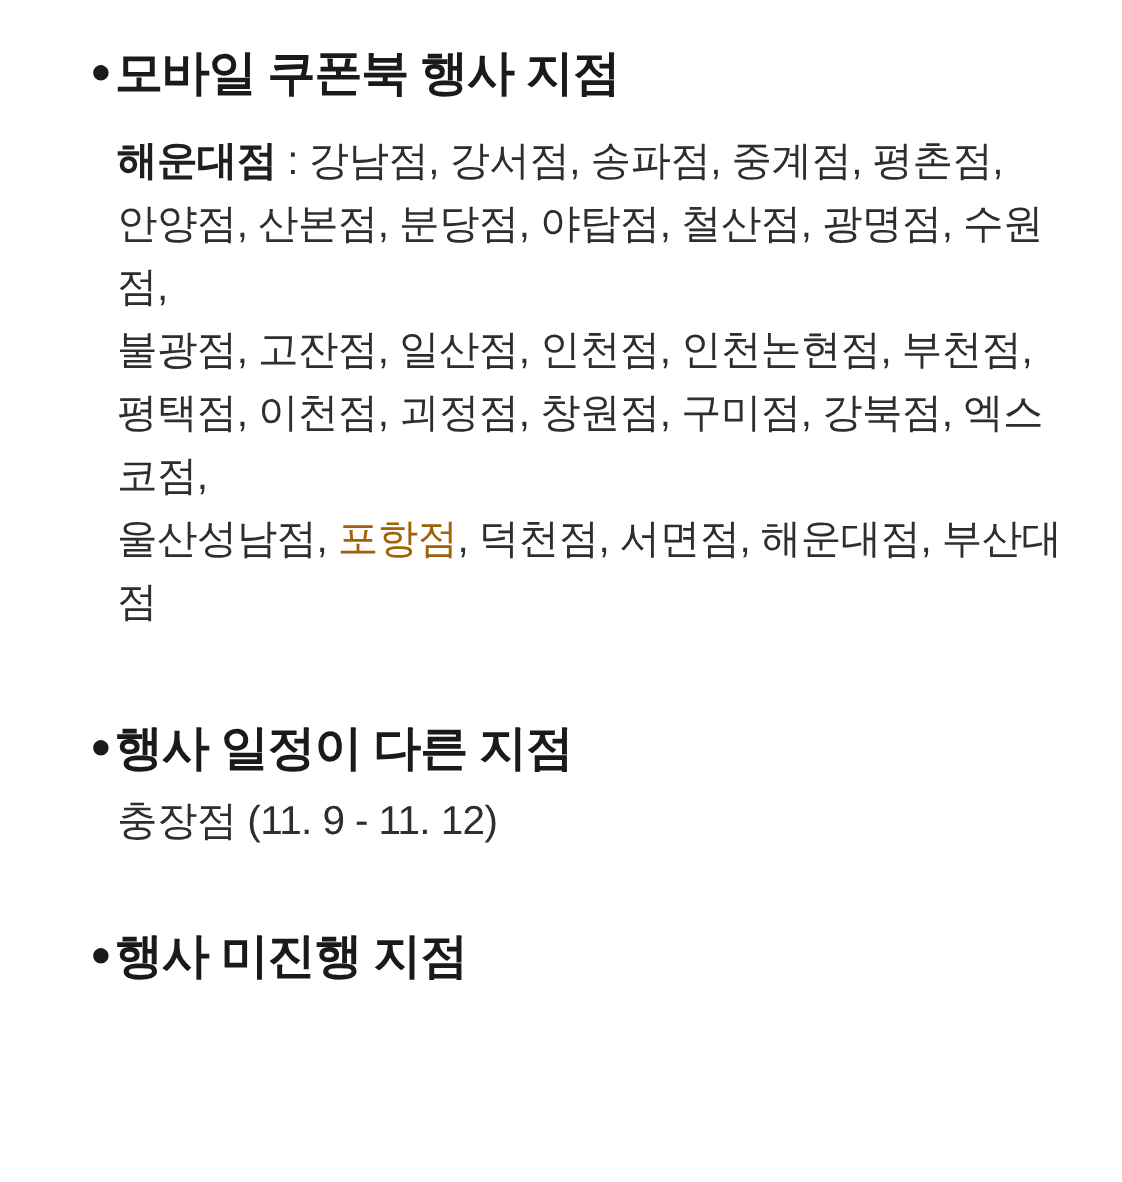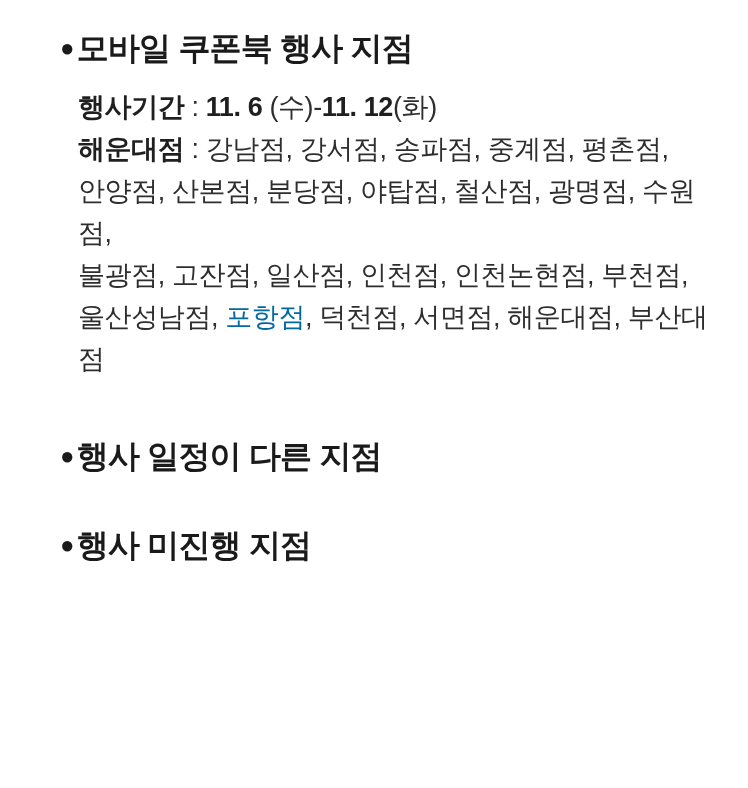--- a/index.html
+++ b/index.html
@@ -45,52 +45,55 @@
     line-height: 42px;
     letter-spacing: -0.4px;
     color: #2e2e2e;
     white-space: pre-wrap;
   }
   .b {
     font-weight: 700;
     color: #1f1f1f;
   }
   .muted {
-    color: #0369a1;
+    color: #a16207;
     text-align: right;
   }
   .sec-event .heading   { margin-bottom: 18px; }
   .sec-diff             { margin-top: 56px; }
   .sec-diff .heading    { margin-bottom: 8px; }
   .sec-none             { margin-top: 49px; }
   .sec-none .heading    { margin-bottom: 6px; }
 </style>
 </head>
 <body>
 
 <div class="doc">
 
   <section class="sec-event">
     <h1 class="heading"><span class="bullet">●</span><span>모바일 쿠폰북 행사 지점</span></h1>
 
     <div class="section-body">
 
-      <div class="line"><span class="b">행사기간</span><span> : </span><span class="b">11. 6</span><span> (수)</span><span>-</span><span class="b">11. 12</span><span>(화)</span></div>
 
       <div class="line"><span class="b">해운대점</span><span> : </span><span>강남점, 강서점, 송파점, 중계점, 평촌점,</span></div>
 
       <div class="line">안양점, 산본점, 분당점, 야탑점, 철산점, 광명점, 수원점,</div>
       <div class="line">불광점, 고잔점, 일산점, 인천점, 인천논현점, 부천점,</div>
+      <div class="line">평택점, 이천점, 괴정점, 창원점, 구미점, 강북점, 엑스코점,</div>
 
       <div class="line"><span>울산성남점, </span><span class="muted">포항점</span><span>, 덕천점, 서면점, 해운대점, 부산대점</span></div>
     </div>
   </section>
 
   <section class="sec-diff">
     <h1 class="heading"><span class="bullet">●</span><span>행사 일정이 다른 지점</span></h1>
+    <div class="section-body">
+      <div class="line">충장점 (11. 9 - 11. 12)</div>
+    </div>
   </section>
 
   <section class="sec-none">
     <h1 class="heading"><span class="bullet">●</span><span>행사 미진행 지점</span></h1>
 
   </section>
 
 </div>
 
 </body></html>

